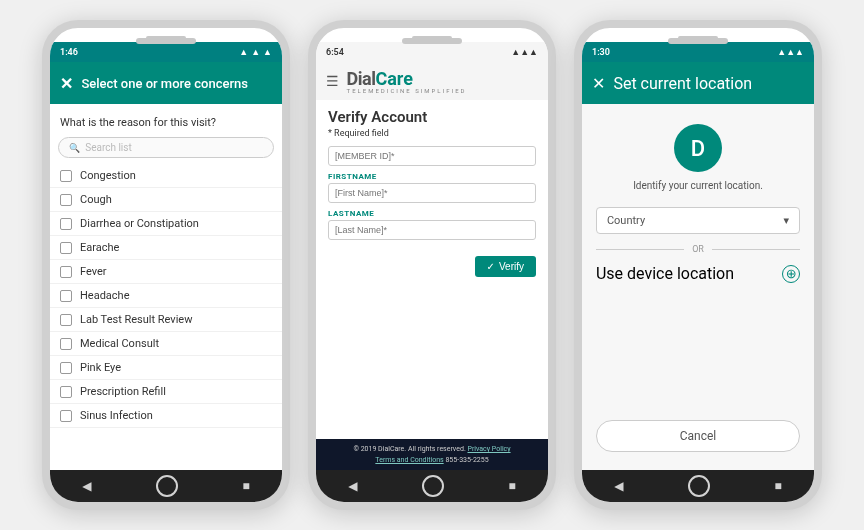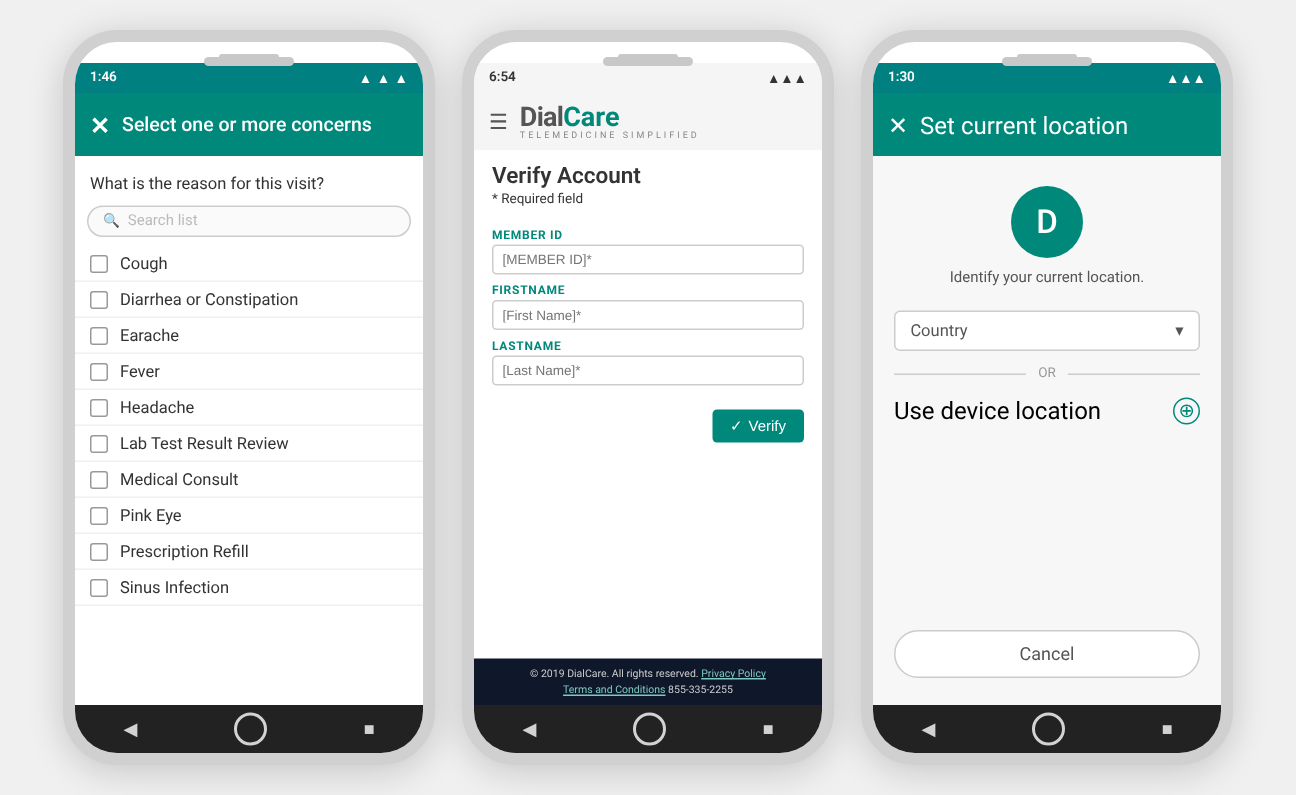--- a/index.html
+++ b/index.html
@@ -346,20 +346,24 @@
   </div>
 
   <div class="screen">
     <div class="concern-question">What is the reason for this visit?</div>
     <div class="search-bar">
       <span class="search-icon-sm">🔍</span>
       <span style="color:#bbb;font-size:10px;">Search list</span>
     </div>
     <div class="concern-list">
 
+    <div class="concern-item">
+          <div class="checkbox-sq"></div>
+          <span>Congestion</span>
+        </div>
         <div class="concern-item">
           <div class="checkbox-sq"></div>
           <span>Cough</span>
         </div>
         <div class="concern-item">
           <div class="checkbox-sq"></div>
           <span>Diarrhea or Constipation</span>
         </div>
         <div class="concern-item">
           <div class="checkbox-sq"></div>
@@ -420,21 +424,20 @@
         <span class="logo-sub">TELEMEDICINE SIMPLIFIED</span>
       </div>
     </div>
   </div>
 
   <div class="dialcare-body screen">
     <div class="verify-title">Verify Account</div>
     <div class="required-note">* Required field</div>
 
     <div>
-      <div class="field-label">MEMBER ID</div>
       <input class="text-input" placeholder="[MEMBER ID]*" style="display: block;">
     </div>
     <div>
       <div class="field-label">FIRSTNAME</div>
       <input class="text-input" placeholder="[First Name]*" style="display: block;">
     </div>
     <div>
       <div class="field-label">LASTNAME</div>
       <input class="text-input" placeholder="[Last Name]*" style="display: block;">
     </div>

